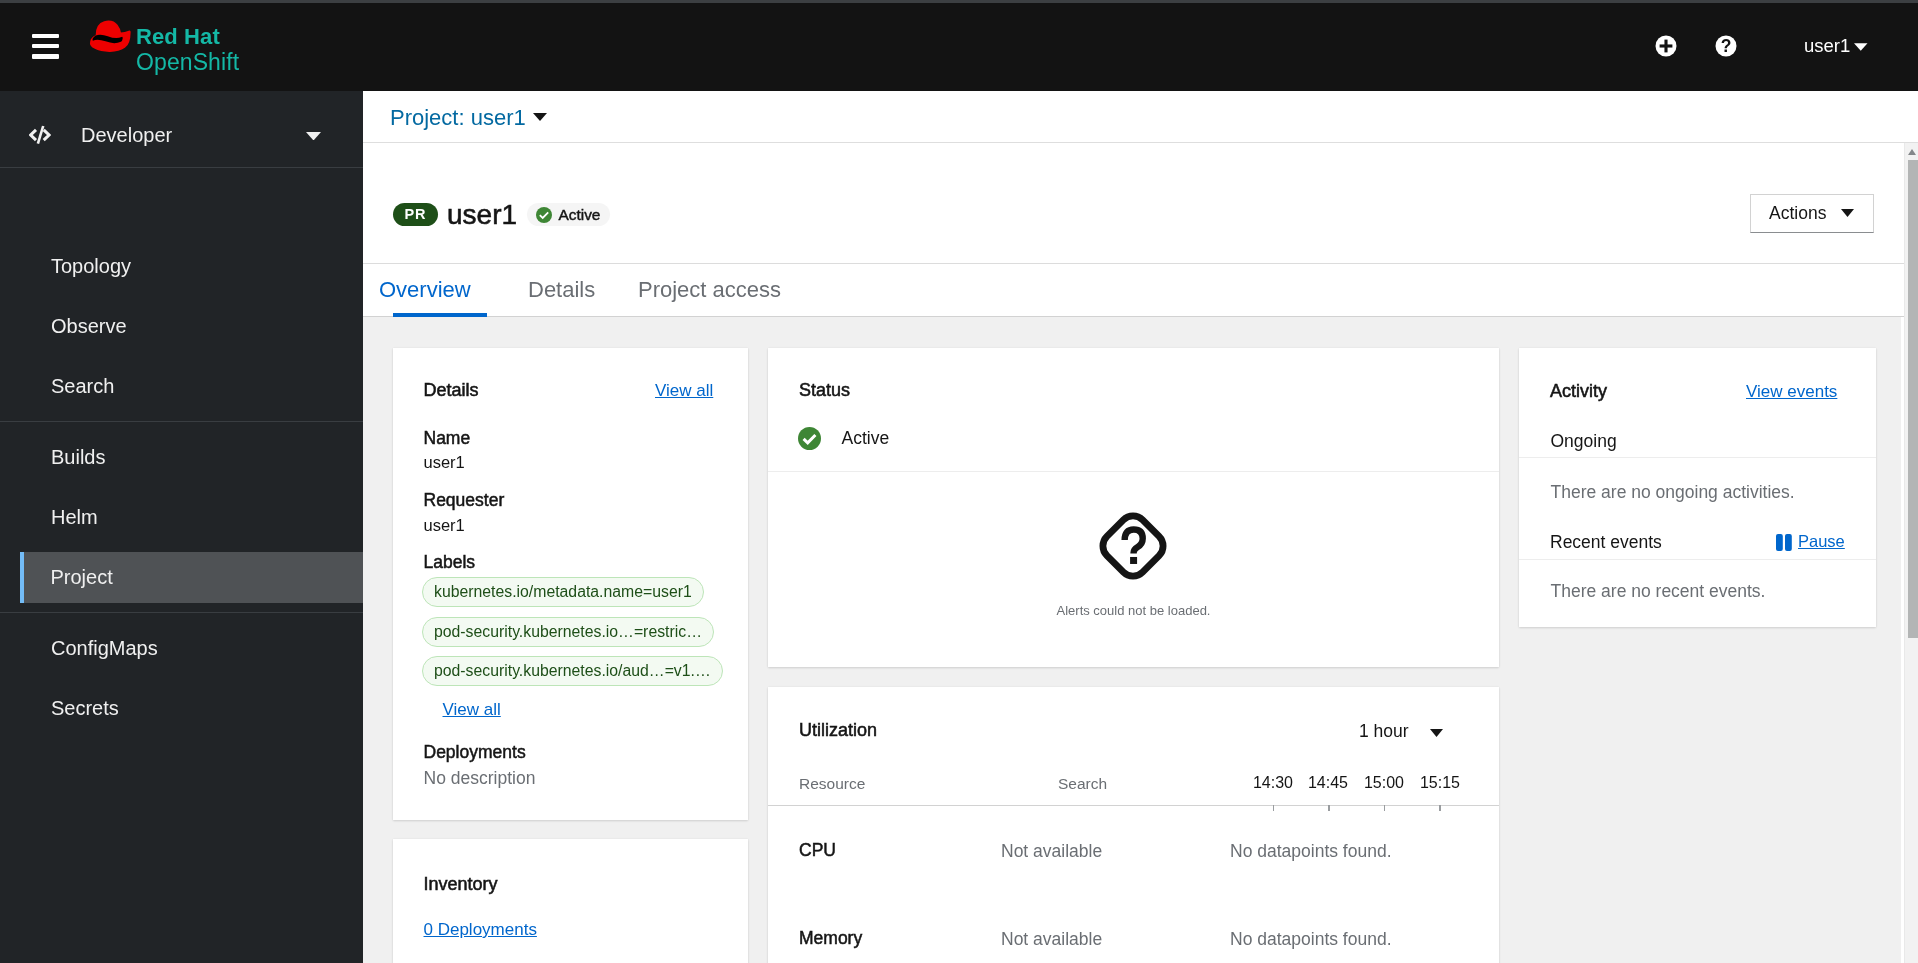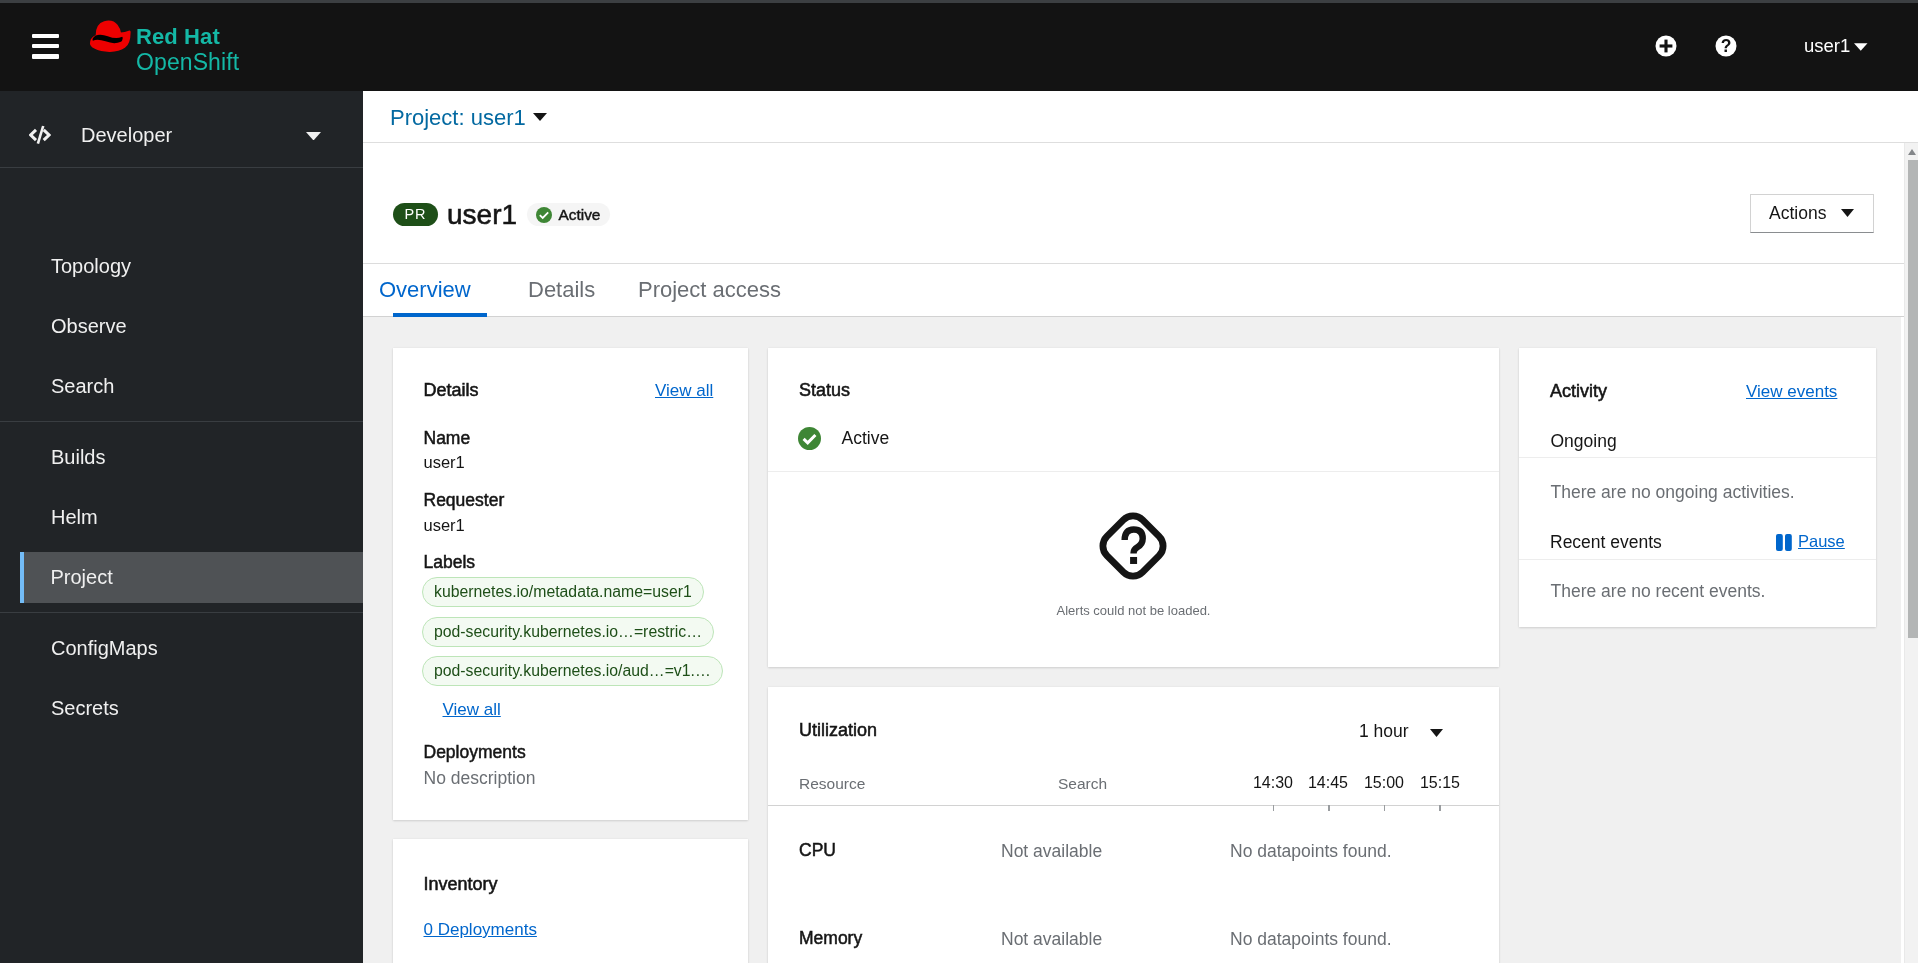--- a/index.html
+++ b/index.html
@@ -20,21 +20,21 @@
   #sidebar { position:absolute; left:0; top:91px; width:363px; height:872px; background:#212427; }
   .navitem { position:absolute; left:0; width:363px; height:51px; color:#f0f0f0; font-size:20px; display:flex; align-items:center; padding-left:31px;margin-left:20px; }
   .navitem.sel { background:#4f5255; border-left:4.5px solid #73bcf7; padding-left:26.5px; }
   .navdiv { position:absolute; left:0; width:363px; height:1px; background:#393d41; }
 
   
   #main { position:absolute; left:363px; top:91px; width:1555px; height:872px; background:#fff; }
   #crumbbar { position:absolute; left:0; top:0; width:1555px; height:52px; background:#fff; border-bottom:1px solid #dedede; }
   #crumbbar .txt { position:absolute; left:27px; top:14px; font-size:22px; color:#0369a1; }
   #headband { position:absolute; left:0; top:52px; width:1555px; height:121px; background:#fff; border-bottom:1px solid #dcdcdc; }
-  #prbadge { position:absolute; left:30px; top:60px; width:45px; height:23px; border-radius:12px; background:#1e4f18; color:#fff; font-size:14.5px; font-weight:400; text-align:center; line-height:23px; letter-spacing:0.9px; }
+  #prbadge { position:absolute; left:30px; top:60px; width:45px; height:23px; border-radius:12px; background:#1e4f18; color:#fff; font-size:14.5px; font-weight:700; text-align:center; line-height:23px; letter-spacing:0.9px; }
   #title { position:absolute; left:84px; top:56.5px; font-size:28px; font-weight:400; -webkit-text-stroke:0.55px #151515; line-height:1.1; color:#151515; }
   #activepill { position:absolute; left:164px; top:60px; height:23px; border-radius:12px; background:#f5f5f5; font-size:15.4px; -webkit-text-stroke-width:0.45px; color:#151515; padding:0 10px 0 31.5px; line-height:23px; }
   #actions { position:absolute; left:1387px; top:51px; width:124px; height:39px; border:1px solid #d2d2d2; border-bottom-color:#8a8d90; background:#fff; font-size:17.5px; color:#151515; line-height:37px; padding-left:18px; }
   #tabbar { position:absolute; left:0; top:173px; width:1555px; height:53px; background:#fff; border-bottom:1px solid #d2d2d2; }
   .tab { position:absolute; top:13px; font-size:22px; color:#6a6e73; }
   .tab.active { color:#0066cc; }
   #tabline { position:absolute; left:30px; top:49px; width:94px; height:3.5px; background:#0066cc; }
 
   #dash { overflow:hidden; position:absolute; left:0; top:226px; width:1538px; height:646px; background:#f0f0f0; }
 

